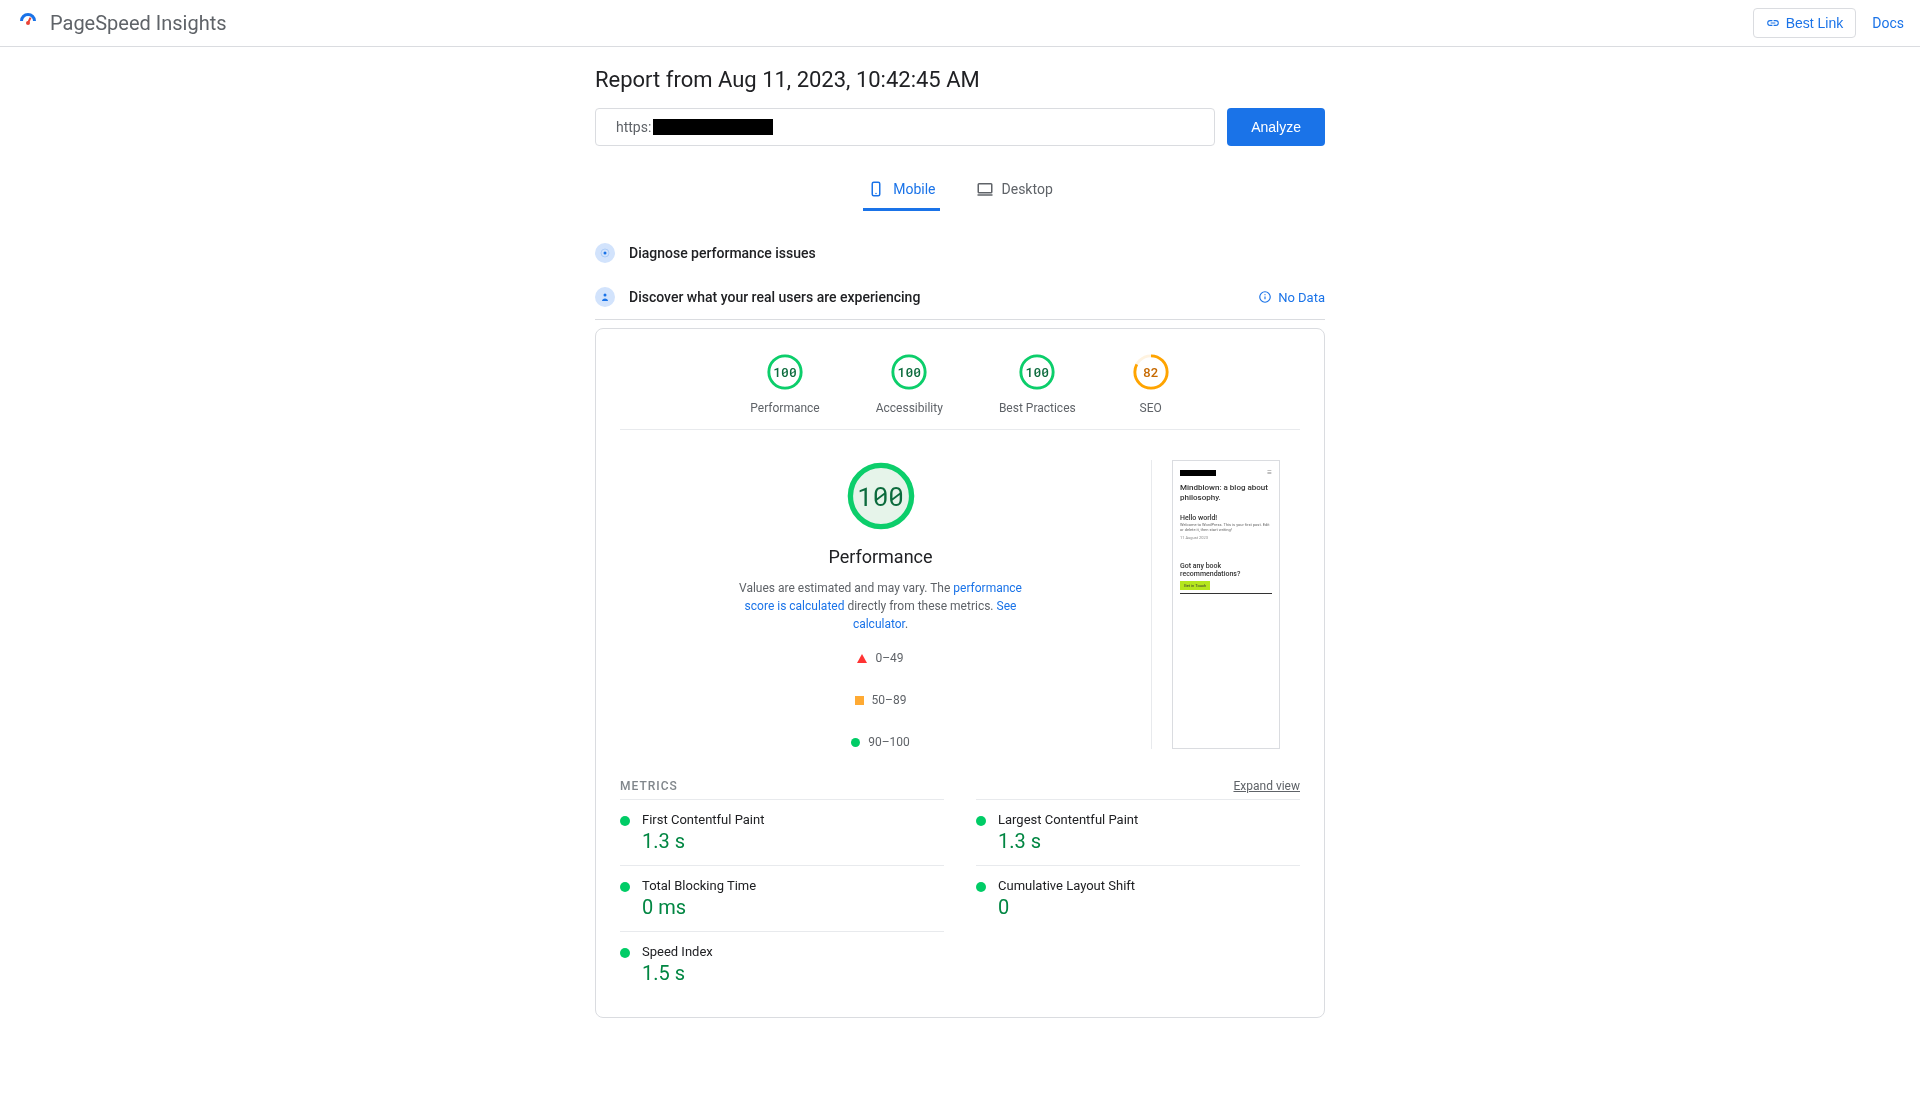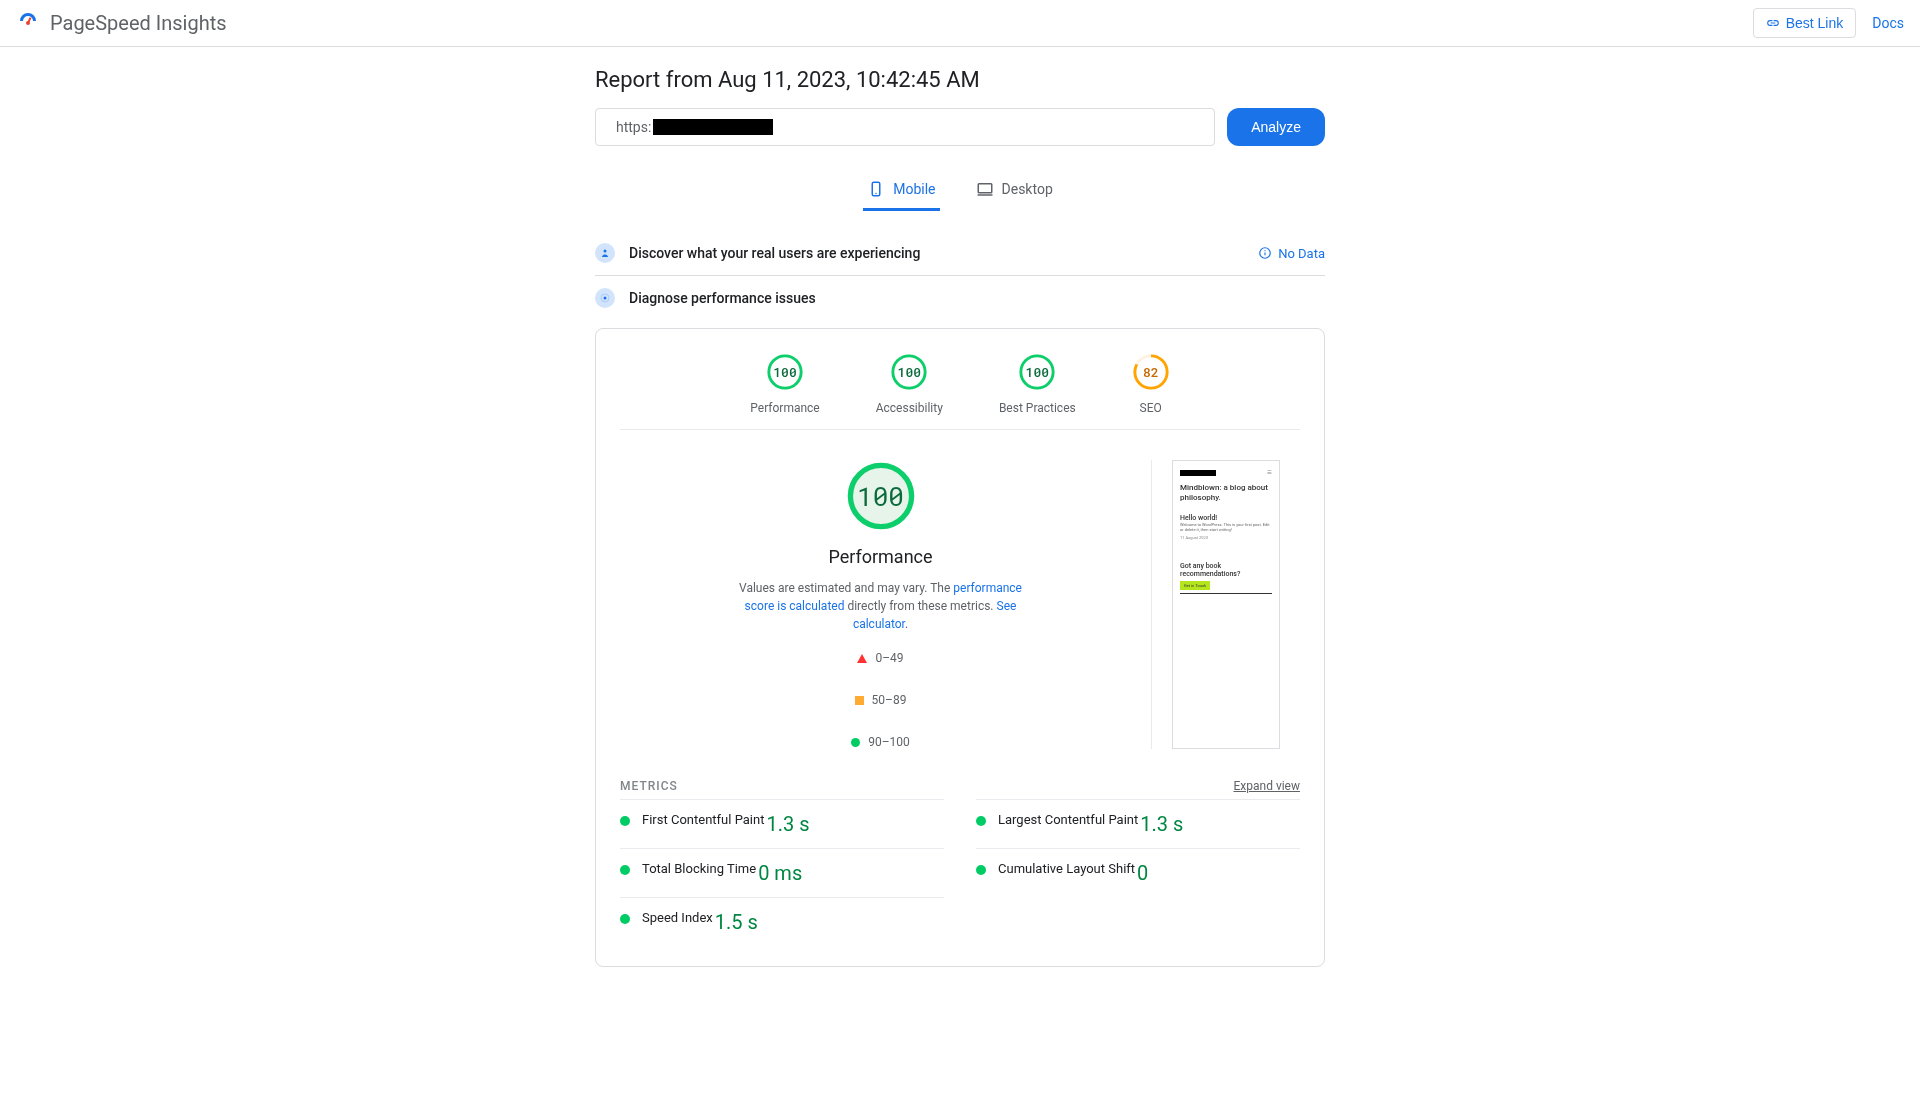--- a/index.html
+++ b/index.html
@@ -9,21 +9,21 @@
 .logo-icon svg { width: 24px; height: 24px; }
 .app-title { font-size: 20px; color: #5f6368; font-weight: 400; }
 .header-right { display: flex; align-items: center; gap: 16px; }
 .copy-link-btn { display: flex; align-items: center; gap: 6px; border: 1px solid #dadce0; background: #fff; color: #1a73e8; font-size: 14px; padding: 6px 12px; border-radius: 4px; cursor: pointer; }
 .docs-link { color: #1a73e8; font-size: 14px; text-decoration: none; cursor: pointer; }
 .container { max-width: 730px; margin: 0 auto; padding: 20px 0 60px; }
 .report-title { font-size: 22px; color: #202124; margin-bottom: 16px; font-weight: 400; }
 .url-row { display: flex; gap: 12px; margin-bottom: 24px; }
 .url-input { flex: 1; border: 1px solid #dadce0; border-radius: 4px; padding: 10px 20px; font-size: 14px; color: #5f6368; display: flex; align-items: center; gap: 2px; }
 .redacted { display: inline-block; width: 120px; height: 16px; background: #000; }
-.analyze-btn { background: #1a73e8; color: #fff; border: none; border-radius: 12px; padding: 0 24px; font-size: 14px; font-weight: 500; cursor: pointer; }
+.analyze-btn { background: #1a73e8; color: #fff; border: none; border-radius: 4px; padding: 0 24px; font-size: 14px; font-weight: 500; cursor: pointer; }
 .tabs { display: flex; justify-content: center; gap: 32px; border-bottom: 0; margin-bottom: 20px; }
 .tab { display: flex; align-items: center; gap: 8px; padding: 10px 4px; font-size: 14px; color: #5f6368; cursor: pointer; border-bottom: 3px solid transparent; }
 .tab.active { color: #1a73e8; border-bottom-color: #1a73e8; }
 .tab-icon { width: 18px; height: 18px; }
 .section-row { display: flex; align-items: center; justify-content: space-between; padding: 12px 0; border-bottom: 1px solid #dadce0; }
 .section-left { display: flex; align-items: center; gap: 14px; }
 .section-icon { width: 20px; height: 20px; border-radius: 50%; display: flex; align-items: center; justify-content: center; font-size: 12px; }
 .section-title { font-size: 14px; font-weight: 500; }
 .nodata { display: flex; align-items: center; gap: 6px; color: #1a73e8; font-size: 13px; cursor: pointer; }
 .card { border: 1px solid #dadce0; border-radius: 8px; margin-top: 8px; padding: 20px 24px; }
@@ -56,21 +56,21 @@
 .preview-date { font-size: 4px; color: #888; margin-top: 2px; }
 .preview-q { font-size: 7px; font-weight: 500; margin-top: 16px; }
 .preview-btn { display: inline-block; background: #b5e61d; font-size: 4px; padding: 2px 4px; margin-top: 3px; width: fit-content; }
 .preview-hr { border-top: 1px solid #333; margin-top: 3px; }
 .metrics-head { display: flex; justify-content: space-between; align-items: center; padding: 10px 0 6px; }
 .metrics-title { font-size: 12px; letter-spacing: 1px; color: #80868b; font-weight: 500; }
 .expand { font-size: 12px; color: #5f6368; cursor: pointer; text-decoration: underline; }
 .metrics-grid { display: grid; grid-template-columns: 1fr 1fr; column-gap: 32px; }
 .metric { padding: 12px 0; border-top: 1px solid #e8eaed; display: flex; align-items: flex-start; gap: 12px; }
 .dot { width: 10px; height: 10px; border-radius: 50%; background: #0c6; margin-top: 4px; flex-shrink: 0; }
-.metric-body { display: flex; gap: 2px; }
+.metric-body { display: flex; flex-direction: column; gap: 2px; }
 .metric-name { font-size: 13px; color: #202124; }
 .metric-value { font-size: 20px; color: #018642; font-weight: 400; }
 </style>
 </head>
 <body>
 
 <div class="header">
   <div class="header-left">
     <span class="logo-icon">
       <svg viewBox="0 0 24 24">
@@ -110,52 +110,52 @@
           <circle cx="12" cy="18" r="1" fill="#1a73e8"></circle>
         </svg>
       <span>Mobile</span>
     </div>
     <div class="tab">
       <svg class="tab-icon" viewBox="0 0 24 24">
           <rect x="3" y="5" width="18" height="12" rx="1" fill="none" stroke="#5f6368" stroke-width="2"></rect>
           <line x1="2" y1="20" x2="22" y2="20" stroke="#5f6368" stroke-width="2"></line>
         </svg>
       <span>Desktop</span>
+    </div>
+  </div>
+
+  <div class="section-row" style="border-bottom:none;">
+    <div class="section-left">
+      <span class="section-icon" style="background:#d2e3fc;">
+        <svg width="12" height="12" viewBox="0 0 24 24">
+            <circle cx="12" cy="12" r="3" fill="#1a73e8"></circle>
+            <circle cx="12" cy="12" r="8" fill="none" stroke="#1a73e8" stroke-width="1" opacity="0.4"></circle>
+          </svg>
+      </span>
+      <span class="section-title">Diagnose performance issues</span>
     </div>
   </div>
 
   <div class="section-row">
     <div class="section-left">
       <span class="section-icon" style="background:#d2e3fc;">
         <svg width="12" height="12" viewBox="0 0 24 24">
             <circle cx="12" cy="8" r="3" fill="#1a73e8"></circle>
             <path d="M6 20c0-3 3-5 6-5s6 2 6 5" fill="#1a73e8"></path>
           </svg>
       </span>
       <span class="section-title">Discover what your real users are experiencing</span>
     </div>
     <div class="nodata">
       <svg width="14" height="14" viewBox="0 0 24 24">
           <circle cx="12" cy="12" r="9" fill="none" stroke="#1a73e8" stroke-width="2"></circle>
           <line x1="12" y1="8" x2="12" y2="8" stroke="#1a73e8" stroke-width="2" stroke-linecap="round"></line>
           <line x1="12" y1="11" x2="12" y2="16" stroke="#1a73e8" stroke-width="2"></line>
         </svg>
       <span>No Data</span>
-    </div>
-  </div>
-
-  <div class="section-row" style="border-bottom:none;">
-    <div class="section-left">
-      <span class="section-icon" style="background:#d2e3fc;">
-        <svg width="12" height="12" viewBox="0 0 24 24">
-            <circle cx="12" cy="12" r="3" fill="#1a73e8"></circle>
-            <circle cx="12" cy="12" r="8" fill="none" stroke="#1a73e8" stroke-width="1" opacity="0.4"></circle>
-          </svg>
-      </span>
-      <span class="section-title">Diagnose performance issues</span>
     </div>
   </div>
 
   <div class="card">
     <div class="gauges">
       <div class="gauge-item">
         <div class="gauge">
           <svg viewBox="0 0 40 40">
               <circle cx="20" cy="20" r="17" fill="none" stroke="#e8f5e9" stroke-width="3"></circle>
               <circle cx="20" cy="20" r="17" fill="none" stroke="#0cce6b" stroke-width="3" stroke-dasharray="107 107" stroke-dashoffset="0"></circle>

